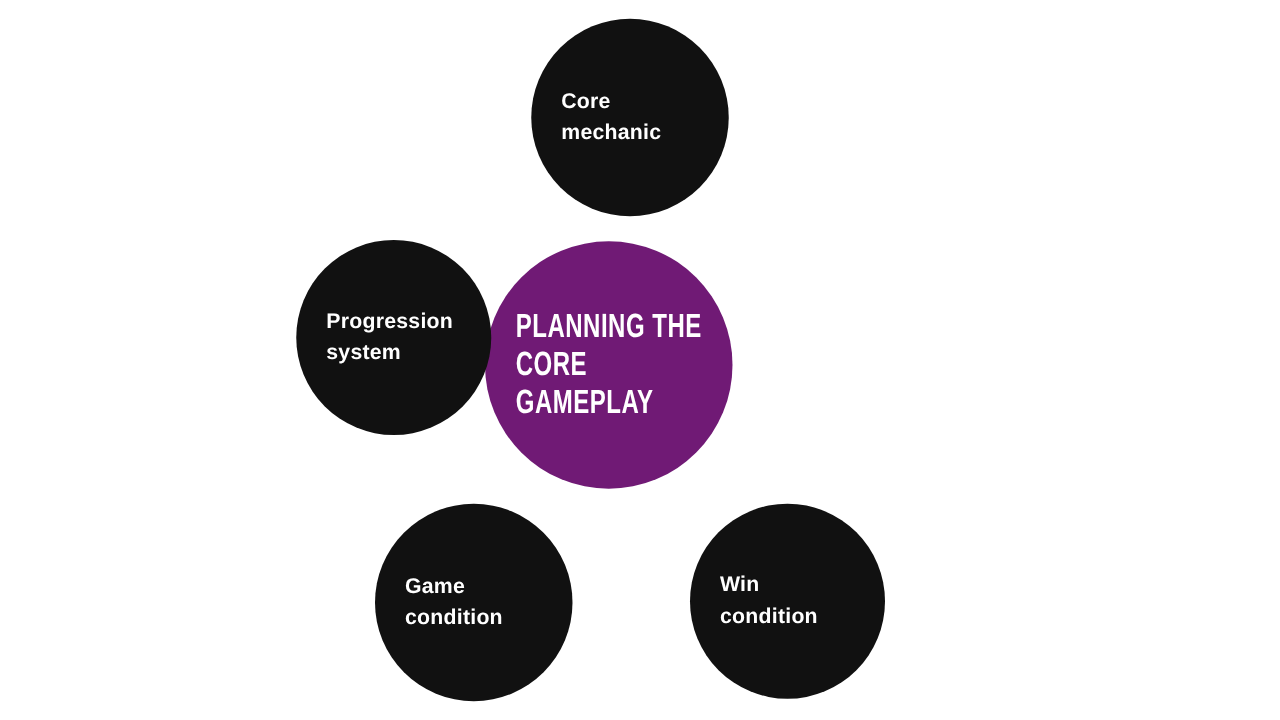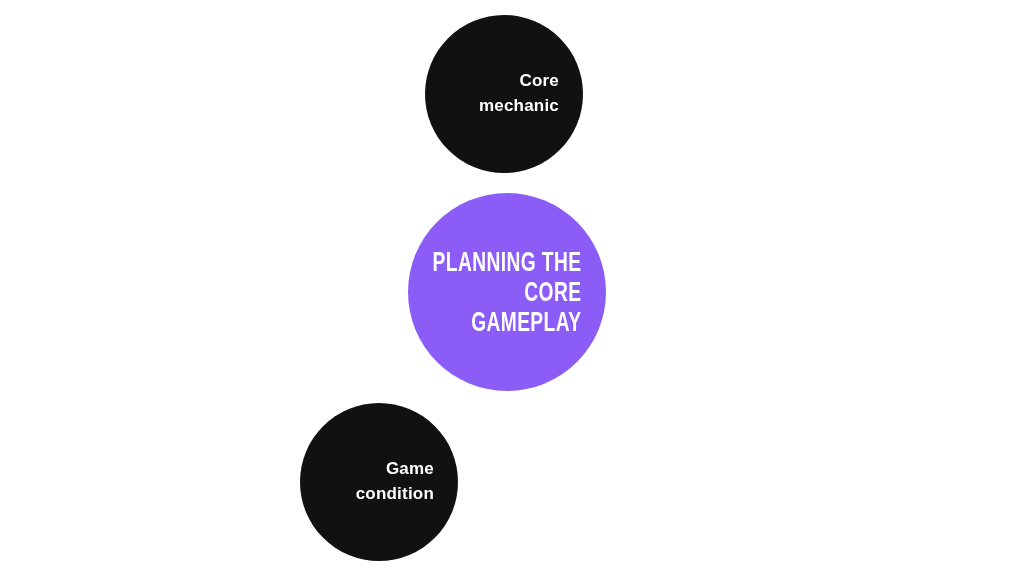--- a/index.html
+++ b/index.html
@@ -14,40 +14,40 @@
     background: #ffffff;
     overflow: hidden;
     font-family: "Liberation Sans", sans-serif;
   }
   .node {
     position: absolute;
     border-radius: 50%;
     display: flex;
     align-items: center;
     justify-content: center;
-    text-align: right;
+    text-align: left;
     box-sizing: border-box;
   }
   .satellite {
     background: #111111;
     color: #ffffff;
     font-size: 17px;
     font-weight: 600;
     letter-spacing: 0.2px;
     line-height: 1.45;
     padding: 0 24px;
   }
   .node-top          { left: 425px; top: 15px;  width: 158px; height: 158px; }
   .node-right        { left: 632px; top: 186px; width: 160px; height: 160px; }
   .node-bottom-right { left: 552px; top: 403px; width: 156px; height: 156px; }
   .node-bottom-left  { left: 300px; top: 403px; width: 158px; height: 158px; }
   .node-left         { left: 237px; top: 192px; width: 156px; height: 156px; }
   .node-center {
-    left: 408px; top: 193px; width: 198px; height: 198px;
-    background: #8b5cf6;
+    left: 388px; top: 193px; width: 198px; height: 198px;
+    background: #701a75;
     color: #ffffff;
   }
   .center-title {
     font-weight: bold;
     font-size: 24px;
     line-height: 1.13;
     letter-spacing: 0.5px;
     text-transform: uppercase;
     transform: scale(0.8, 1.12);
     transform-origin: center center;
@@ -66,19 +66,25 @@
       <span class="line">CORE</span>
       <span class="line">GAMEPLAY</span>
     </div>
   </div>
 
   <div class="node satellite node-top">
     <span>Core mechanic</span>
   </div>
 
 
+  <div class="node satellite node-bottom-right">
+    <span>Win condition</span>
+  </div>
 
   <div class="node satellite node-bottom-left">
     <span>Game condition</span>
   </div>
 
+  <div class="node satellite node-left">
+    <span>Progression system</span>
+  </div>
 
 </div>
 
 </body></html>

